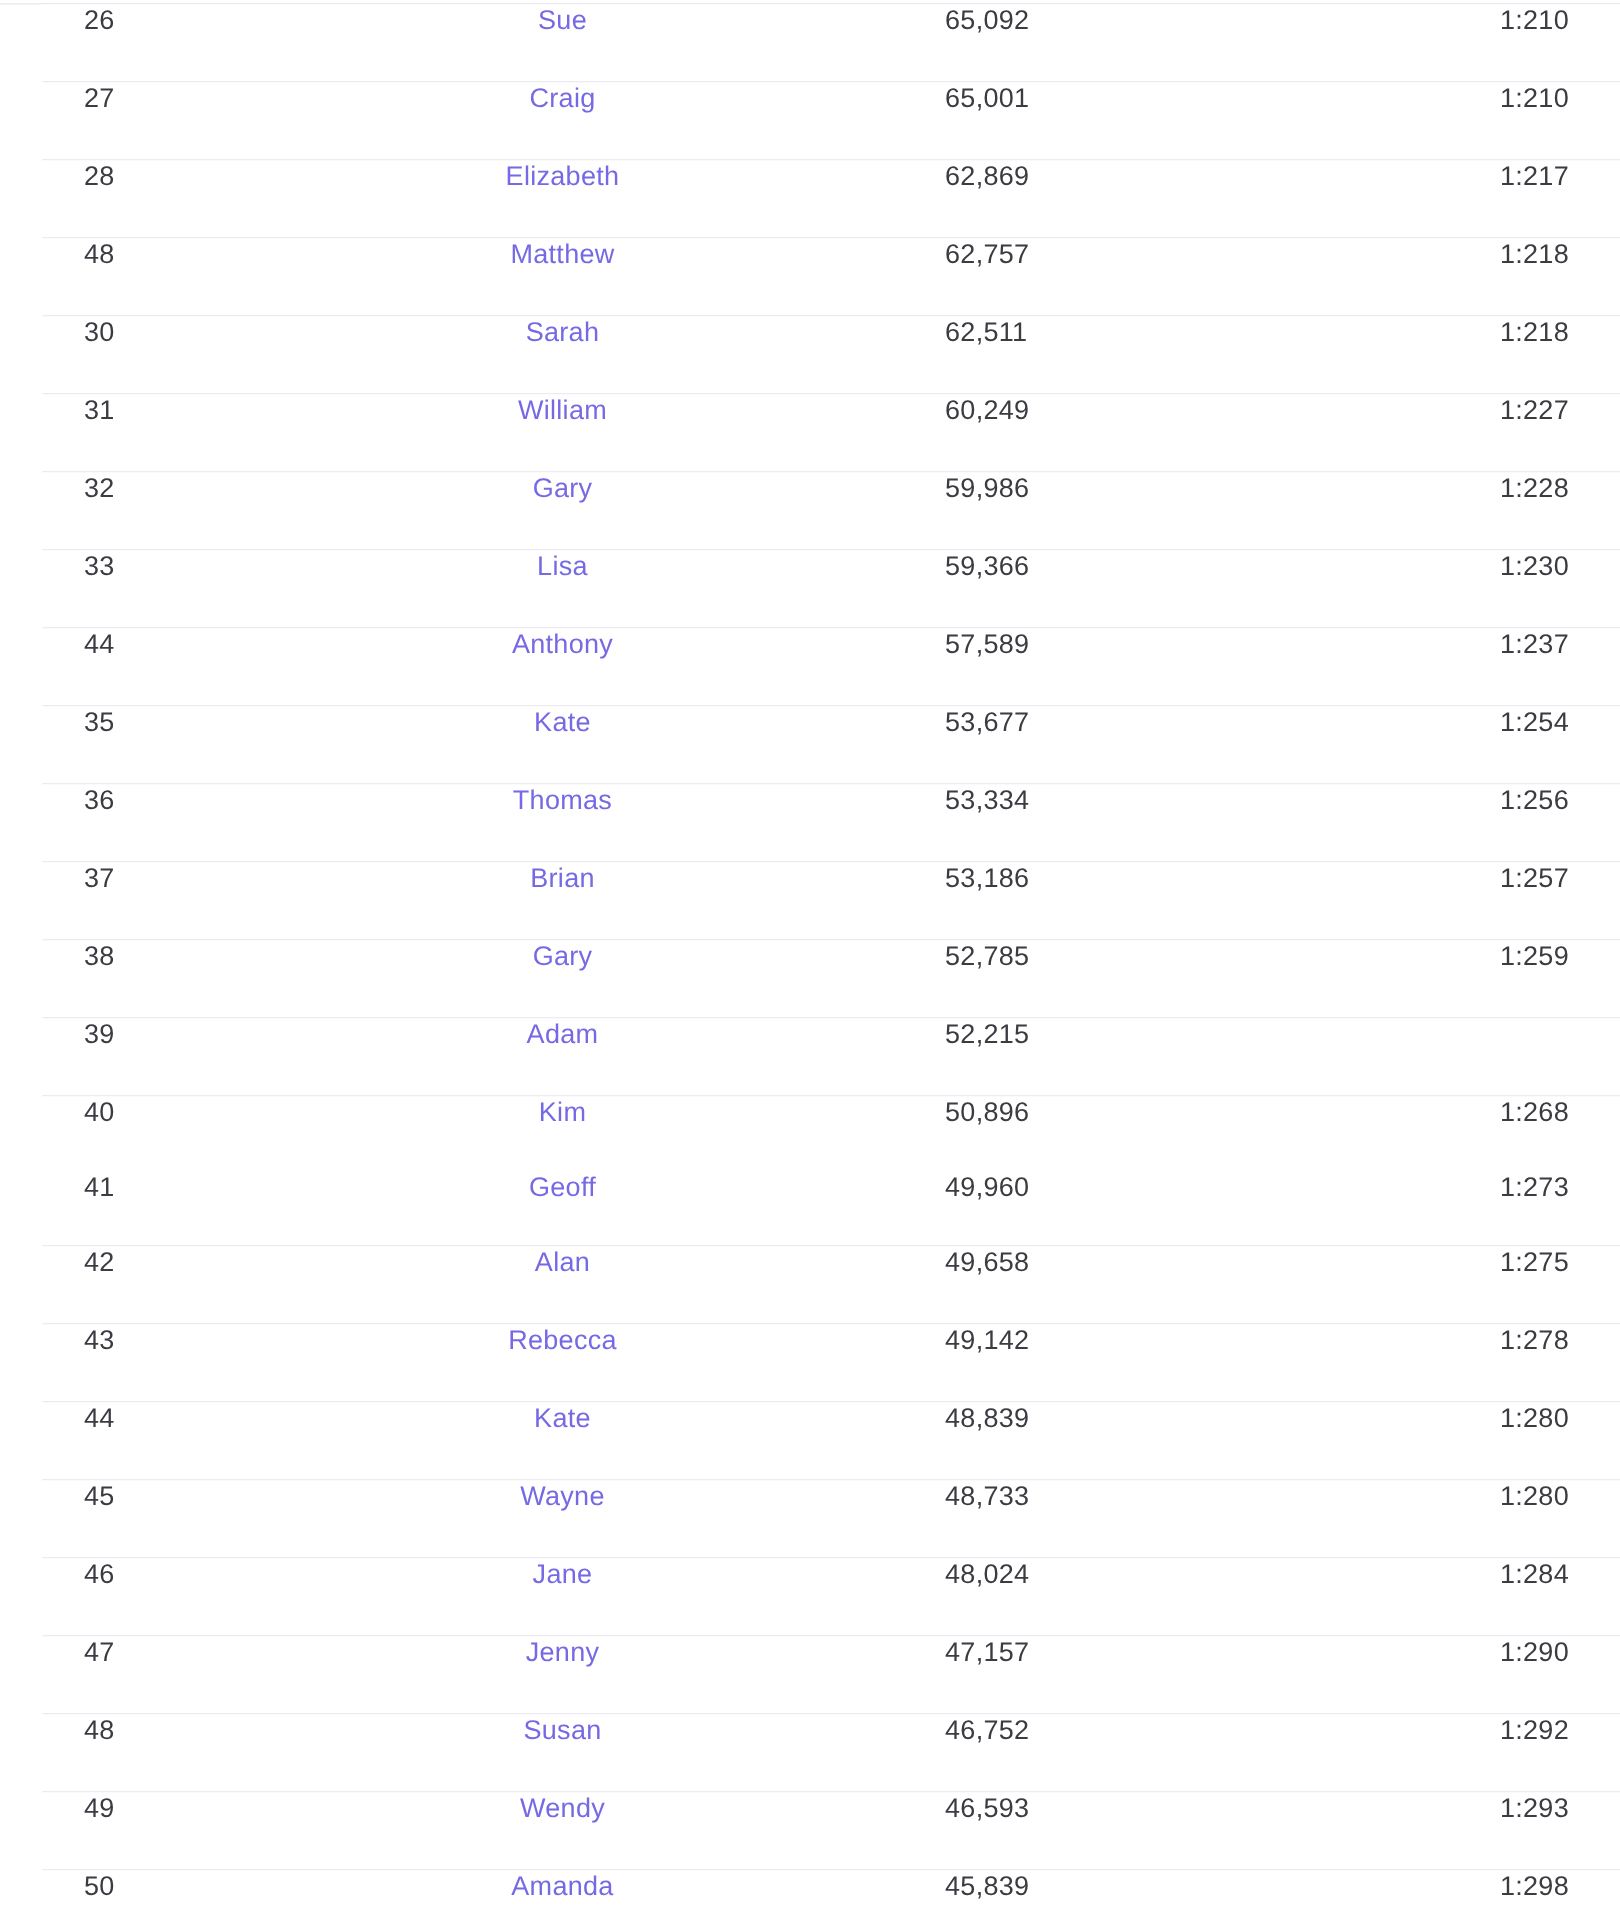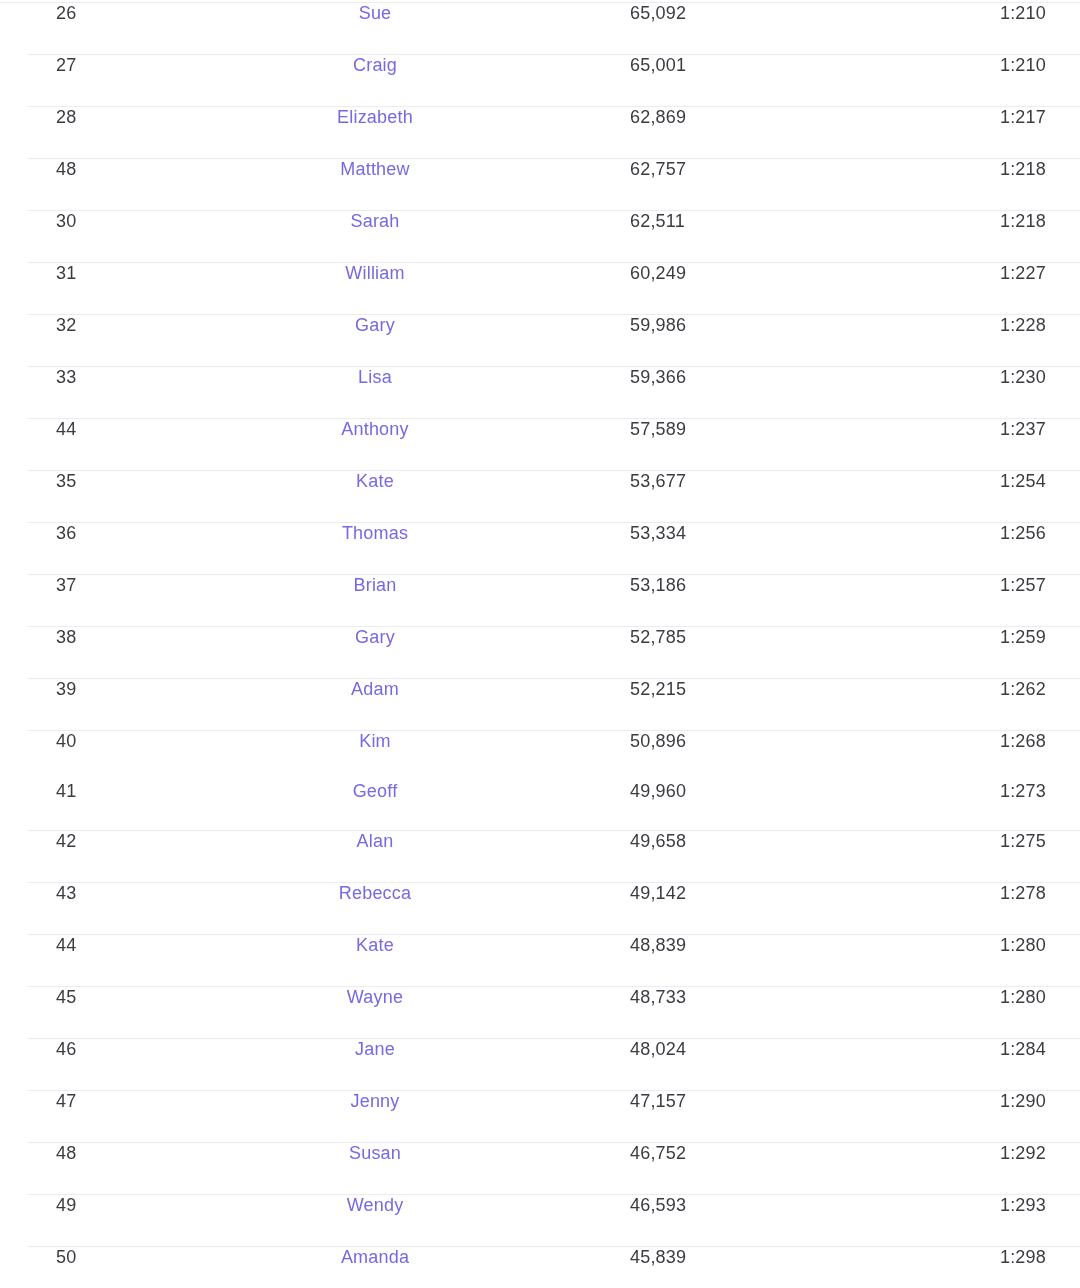--- a/index.html
+++ b/index.html
@@ -164,21 +164,20 @@
     </div>
     <div class="c-count">52,785</div>
     <div class="c-ratio">1:259</div>
   </div>
       <div class="row">
     <div class="c-rank">39</div>
     <div class="c-name">
       <a href="#">Adam</a>
     </div>
     <div class="c-count">52,215</div>
-    <div class="c-ratio">1:262</div>
   </div>
       <div class="row no-divider tight">
     <div class="c-rank">40</div>
     <div class="c-name">
       <a href="#">Kim</a>
     </div>
     <div class="c-count">50,896</div>
     <div class="c-ratio">1:268</div>
   </div>
       <div class="row tight">

